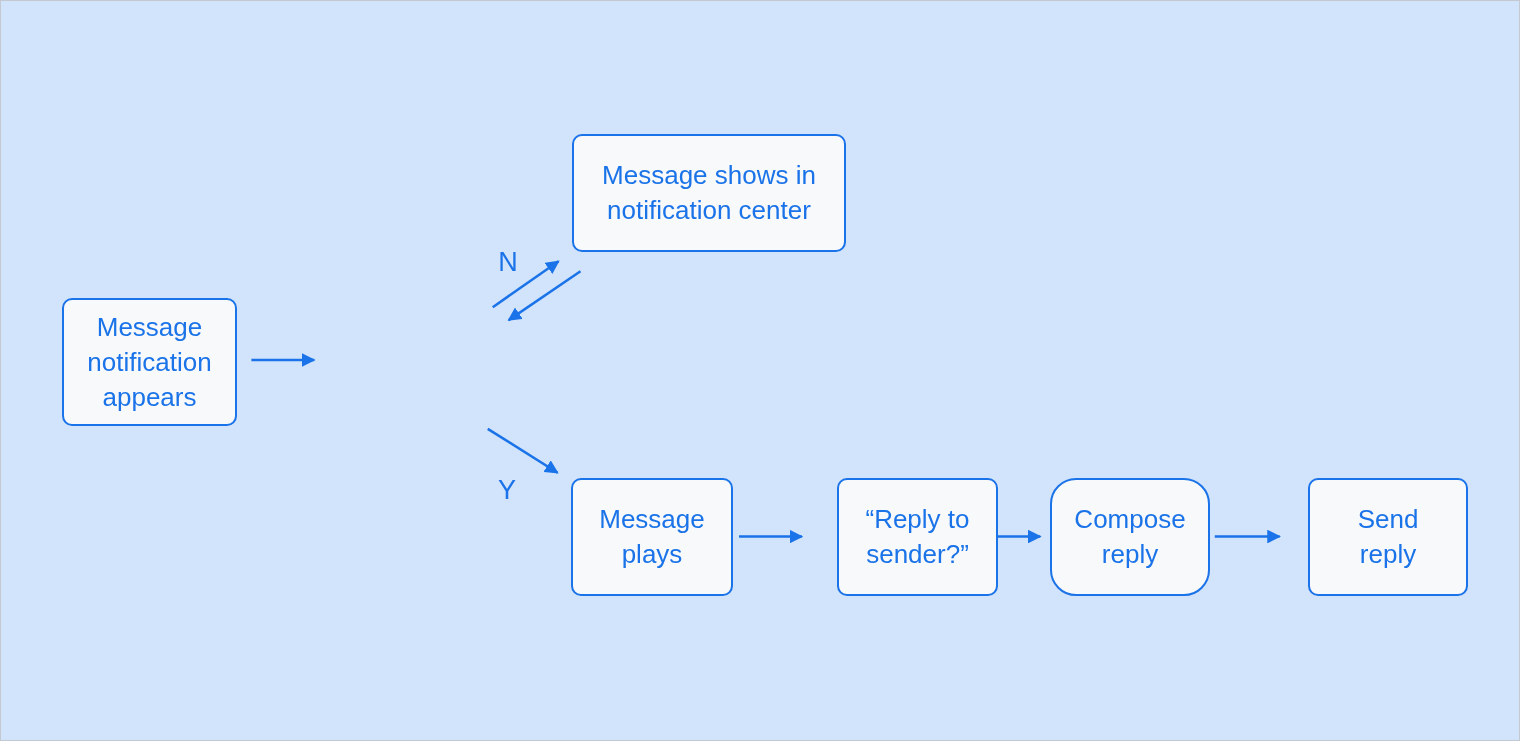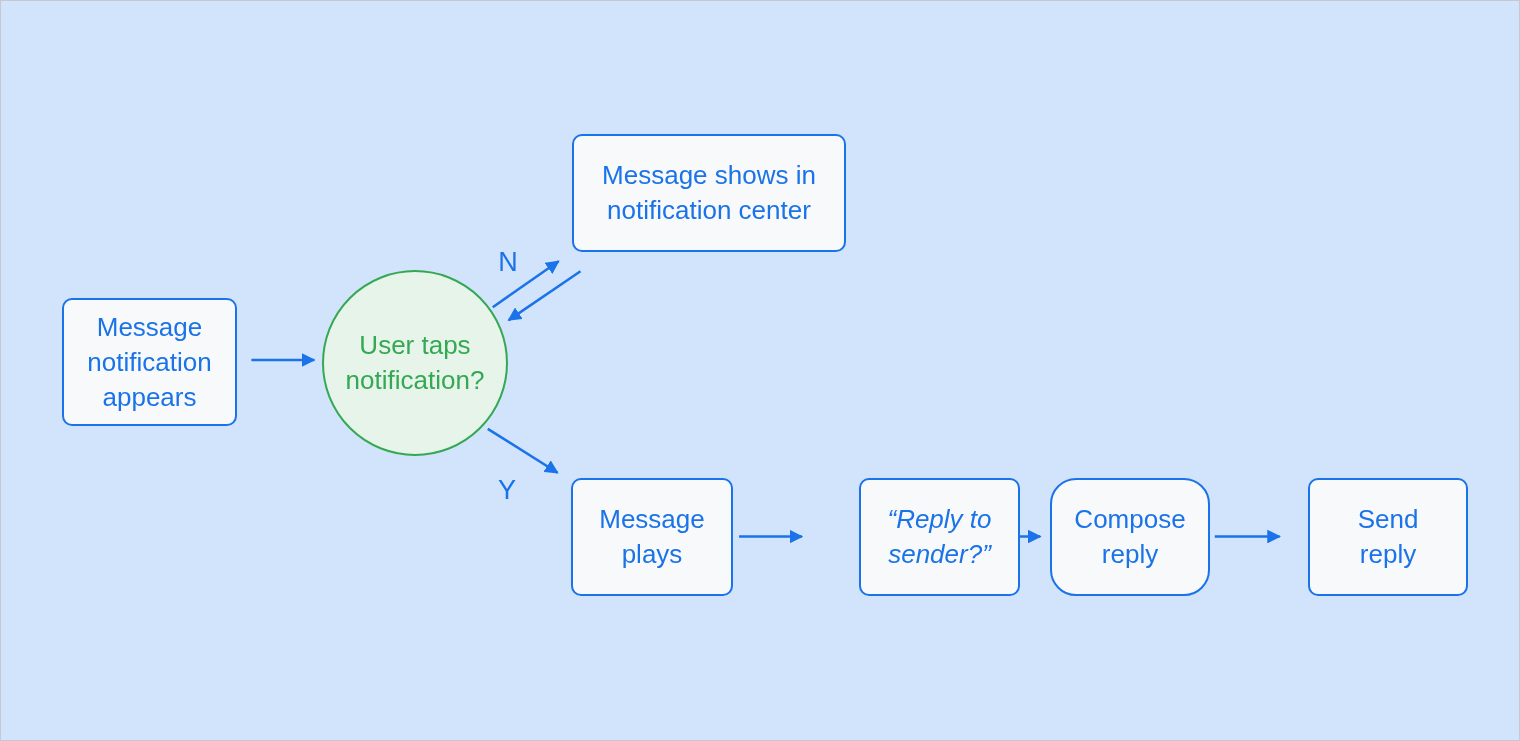--- a/index.html
+++ b/index.html
@@ -72,30 +72,28 @@
     <line x1="487" y1="429" x2="557" y2="473" stroke="#1a73e8" stroke-width="2.5" marker-end="url(#arrowhead)"></line>
     <line x1="739" y1="537" x2="802" y2="537" stroke="#1a73e8" stroke-width="2.5" marker-end="url(#arrowhead)"></line>
     <line x1="978" y1="537" x2="1041" y2="537" stroke="#1a73e8" stroke-width="2.5" marker-end="url(#arrowhead)"></line>
     <line x1="1216" y1="537" x2="1281" y2="537" stroke="#1a73e8" stroke-width="2.5" marker-end="url(#arrowhead)"></line>
   </svg>
 
   <div class="node box" style="left:61px; top:297px; width:175px; height:128px;">Message
 notification
 appears</div>
 
-  <div class="node decision" style="left:321px; top:269px; width:186px; height:186px;">User taps
-notification?</div>
 
   <div class="node box" style="left:571px; top:133px; width:274px; height:118px;">Message shows in
 notification center</div>
 
   <div class="node box" style="left:570px; top:477px; width:162px; height:118px;">Message
 plays</div>
 
-  <div class="node box" style="left:858px; top:477px; width:161px; height:118px;font-style:italic;">“Reply to
+  <div class="node box" style="left:836px; top:477px; width:161px; height:118px;">“Reply to
 sender?”</div>
 
   <div class="node box" style="left:1049px; top:477px; width:160px; height:118px;border-radius:26px;">Compose
 reply</div>
 
   <div class="node box" style="left:1307px; top:477px; width:160px; height:118px;">Send
 reply</div>
 
   <div class="edge-label" style="left:507px; top:261px;">N</div>
 

